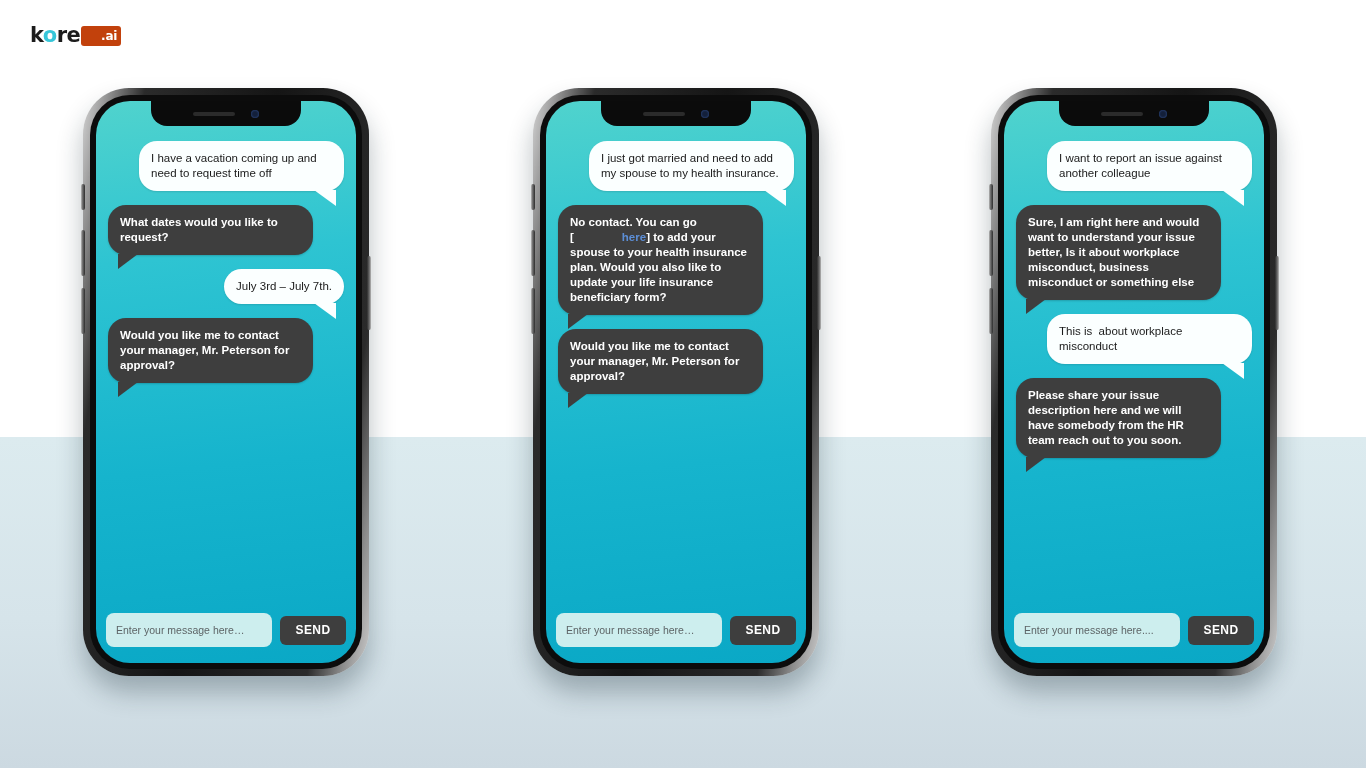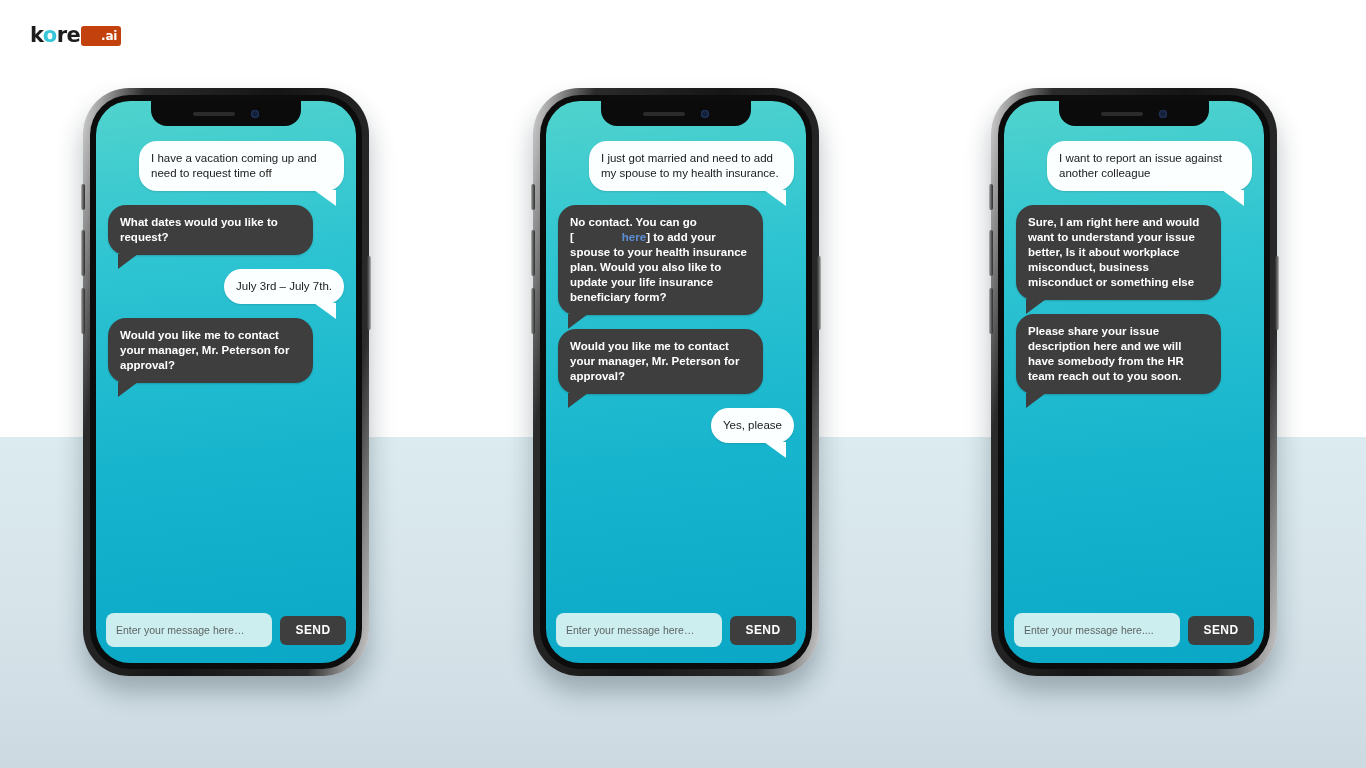--- a/index.html
+++ b/index.html
@@ -304,23 +304,20 @@
       <div class="chat">
         <div class="msg-row user">
           <div class="bubble user">I just got married and need to add my spouse to my health insurance.</div>
         </div>
         <div class="msg-row bot">
           <div class="bubble bot"><span>No contact. You can go [</span><span class="link">here</span><span>] to add your spouse to your health insurance plan. Would you also like to update your life insurance beneficiary form?</span></div>
         </div>
         <div class="msg-row bot">
           <div class="bubble bot">Would you like me to contact your manager, Mr. Peterson for approval?</div>
         </div>
-        <div class="msg-row user">
-          <div class="bubble user">Yes, please</div>
-        </div>
       </div>
       <div class="composer">
         <input class="composer-input" type="text" placeholder="Enter your message here…" style="">
         <button class="send-btn">SEND</button>
       </div>
     </div>
   </div>
 </div>
 
 <div class="phone" style="left:991px; top:88px;">
@@ -334,20 +331,23 @@
         <div class="notch-speaker"></div>
         <div class="notch-camera"></div>
       </div>
       <div class="chat">
         <div class="msg-row user">
           <div class="bubble user">I want to report an issue against another colleague</div>
         </div>
         <div class="msg-row bot">
           <div class="bubble bot">Sure, I am right here and would want to understand your issue better, Is it about workplace misconduct, business misconduct or something else</div>
         </div>
+        <div class="msg-row user">
+          <div class="bubble user">This is  about workplace misconduct</div>
+        </div>
         <div class="msg-row bot">
           <div class="bubble bot">Please share your issue description here and we will have somebody from the HR team reach out to you soon.</div>
         </div>
       </div>
       <div class="composer">
         <input class="composer-input" type="text" placeholder="Enter your message here...." style="">
         <button class="send-btn">SEND</button>
       </div>
     </div>
   </div>

